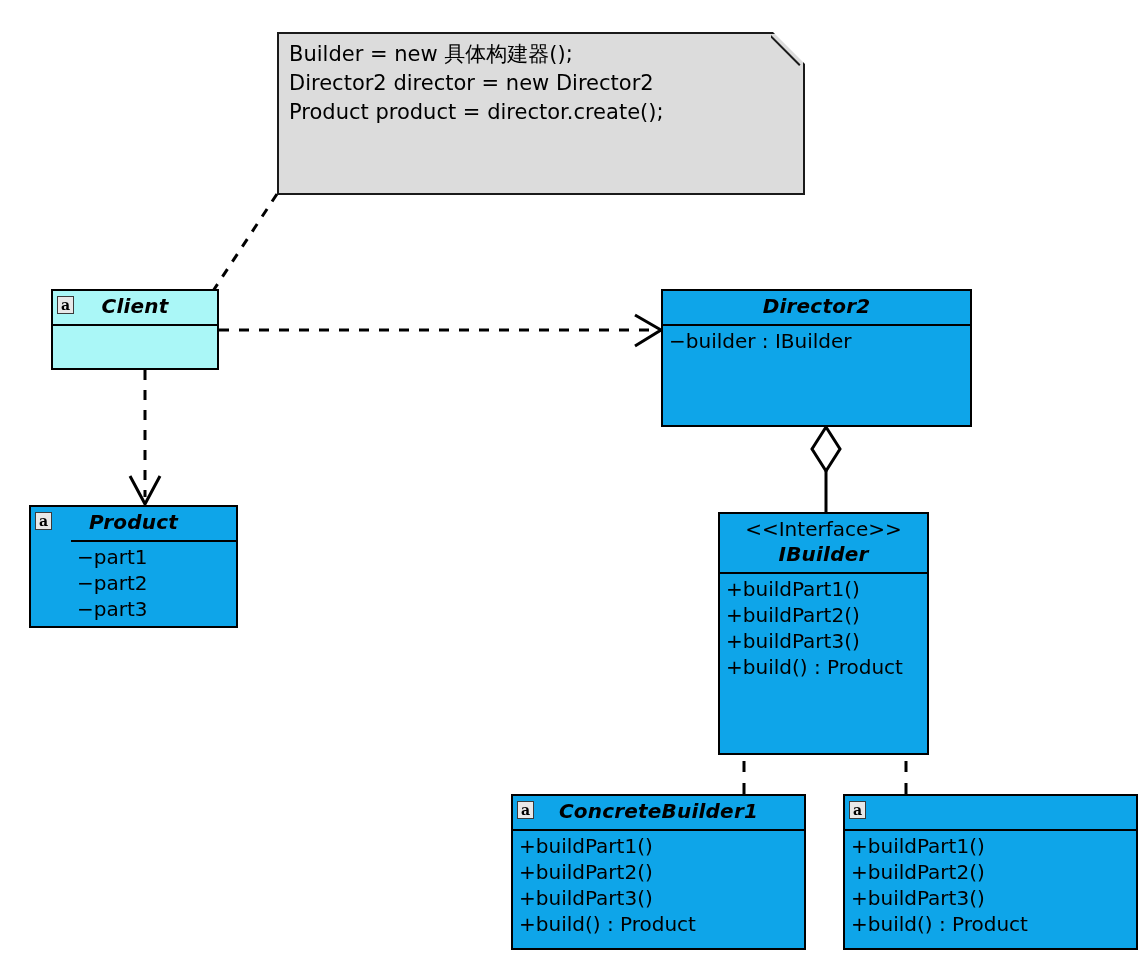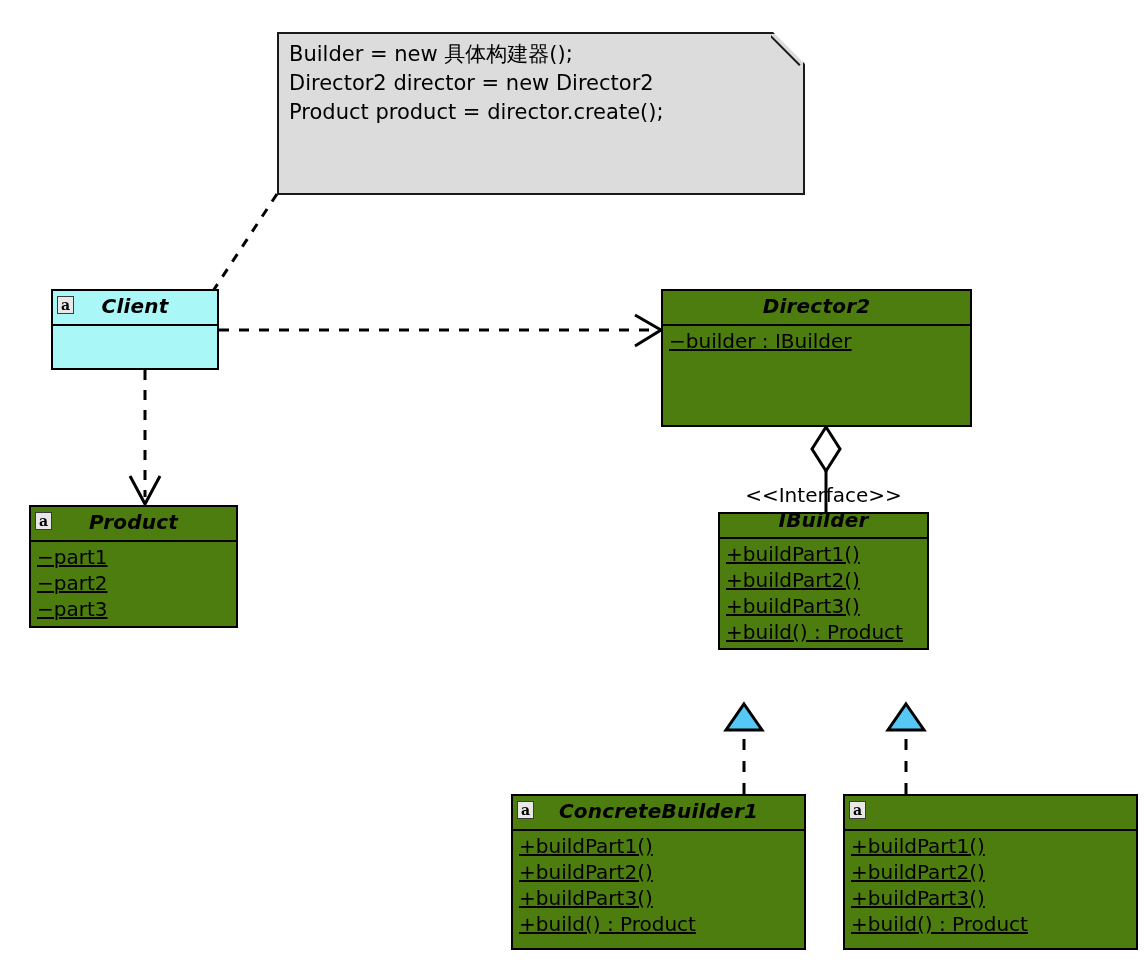--- a/index.html
+++ b/index.html
@@ -27,21 +27,21 @@
     width: 1148px;
     height: 964px;
     pointer-events: none;
   }
 
   
   .uml-box {
     position: absolute;
     box-sizing: border-box;
     border: 2px solid #000000;
-    background: #4d7c0f;
+    background: #0ea5e9;
     display: flex;
     flex-direction: column;
   }
   .uml-box.light { background: #aaf7f7; }
 
   .compartment {
     box-sizing: border-box;
     padding: 2px 6px 3px 6px;
   }
   .compartment + .compartment {
@@ -64,21 +64,20 @@
     font-weight: normal;
     font-size: 20px;
     line-height: 25px;
     white-space: nowrap;
   }
   .member {
     font-size: 20px;
     line-height: 26px;
     white-space: nowrap;
     text-align: left;
-    text-decoration: underline;
   }
 
   
   .badge-a {
     position: absolute;
     left: 4px;
     top: 5px;
     width: 17px;
     height: 18px;
     background: #e8e8e8;
@@ -175,37 +174,37 @@
       <span class="cls-name">Client</span>
     </div>
     <div class="compartment" style="flex:1;"></div>
   </div>
 
   <div class="uml-box" style="left:29px; top:497px; width:209px; height:123px;">
     <div class="compartment head" style="height:33px;">
       <span class="badge-a">a</span>
       <span class="cls-name">Product</span>
     </div>
-    <div class="compartment" style="flex:1;">
+    <div class="compartment" style="flex:1;margin-left:40px;">
       <div class="member">−part1</div>
       <div class="member">−part2</div>
       <div class="member">−part3</div>
     </div>
   </div>
 
   <div class="uml-box" style="left:661px; top:281px; width:311px; height:138px;">
     <div class="compartment head" style="height:33px;">
       <span class="cls-name">Director2</span>
     </div>
     <div class="compartment">
       <div class="member">−builder : IBuilder</div>
     </div>
   </div>
 
-  <div class="uml-box" style="left:718px; top:504px; width:211px; height:138px;justify-content:flex-end;">
+  <div class="uml-box" style="left:718px; top:504px; width:211px; height:243px;justify-content:flex-end;">
     <div class="compartment head" style="height:58px;">
       <div class="stereotype">&lt;&lt;Interface&gt;&gt;</div>
       <div class="cls-name">IBuilder</div>
     </div>
     <div class="compartment" style="flex:1;">
       <div class="member">+buildPart1()</div>
       <div class="member">+buildPart2()</div>
       <div class="member">+buildPart3()</div>
       <div class="member">+build() : Product</div>
     </div>

